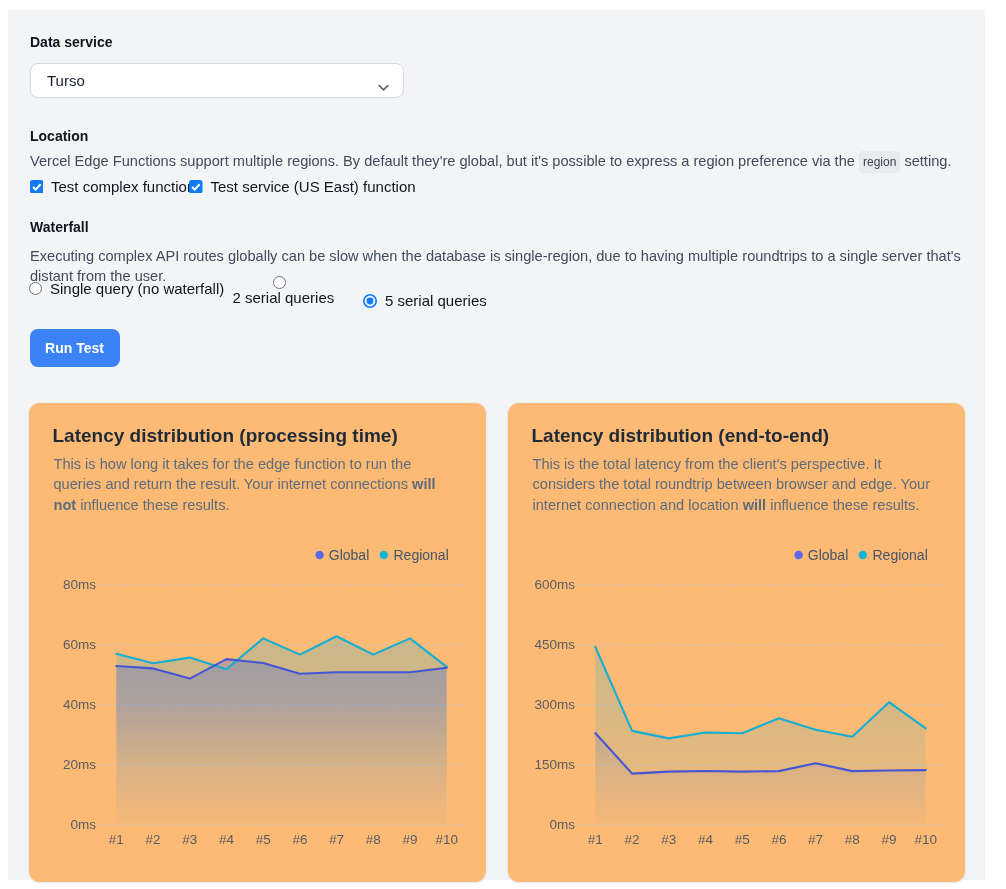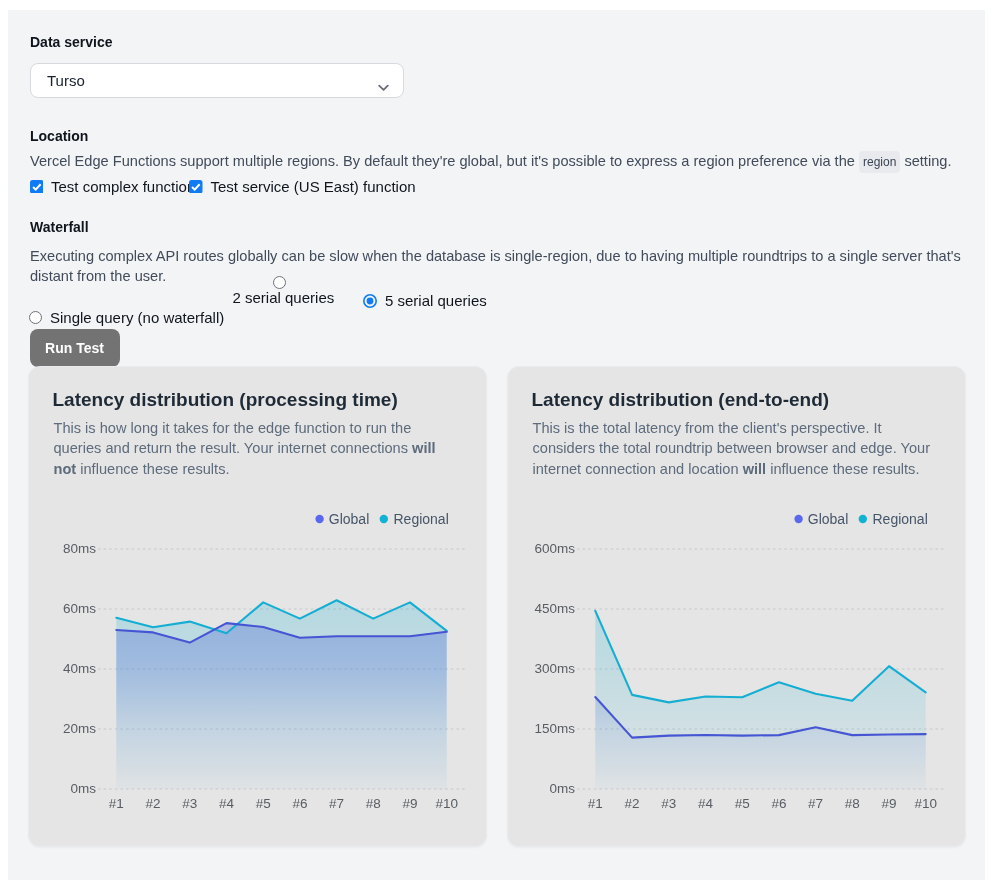--- a/index.html
+++ b/index.html
@@ -6,22 +6,22 @@
 .abs { position:absolute; }
 h3 { font-size:14px; font-weight:bold; color:#10151d; }
 .para { font-size:14.6px; color:#414b5a; line-height:20px; }
 .chip { display:inline-block; background:#e9eaee; border-radius:4px; font-family:Liberation Sans, sans-serif; font-size:12px; color:#3c4654; padding:1px 4px; }
 .sel { position:absolute; left:30px; top:63px; width:374px; height:35px; background:#fff; border:1px solid #d7d9de; border-radius:8px; }
 .sel .txt { position:absolute; left:16px; top:8px; font-size:15px; color:#18202c; }
 .sel .ch { position:absolute; right:14px; top:14px; }
 .ctl { position:absolute; display:flex; align-items:center; font-size:15px; color:#10151d; }
 .ctl svg, .ctl .ro { margin-right:8px; flex:none; }
 .ro { display:inline-block; width:13px; height:13px; border:1.5px solid #6e737b; border-radius:50%; background:#fff; }
-.btn { position:absolute; left:29.5px; top:329px; width:90px; height:37.5px; background:#737373; border-radius:8px; color:#fff; font-size:14px; font-weight:bold; display:flex; align-items:center; justify-content:center; }
-.card { position:absolute; top:366px; width:459px; height:481px; background:#e5e5e5; border:1px solid #e9ebef; border-radius:12px; box-shadow:0 1px 2px rgba(0,0,0,0.04); }
+.btn { position:absolute; left:29.5px; top:329px; width:90px; height:37.5px; background:#3b82f6; border-radius:8px; color:#fff; font-size:14px; font-weight:bold; display:flex; align-items:center; justify-content:center; }
+.card { position:absolute; top:402px; width:459px; height:481px; background:#fdba74; border:1px solid #e9ebef; border-radius:12px; box-shadow:0 1px 2px rgba(0,0,0,0.04); }
 .card h2 { position:absolute; left:23.5px; top:22px; font-size:19px; font-weight:bold; color:#1f2a37; }
 .card .desc { position:absolute; left:24.5px; top:50.5px; font-size:14.6px; line-height:20.5px; color:#5d6b7c; }
 .chart { position:absolute; left:0; top:0; }
 .ax { font-family:"Liberation Sans", sans-serif; font-size:13.5px; fill:#585d64; }
 .lg { font-family:"Liberation Sans", sans-serif; font-size:14px; fill:#475569; }
 </style></head>
 <body>
 <div class="panel"></div>
 <h3 class="abs" style="left:30px; top:33.5px;">Data service</h3>
 <div class="sel">
@@ -41,21 +41,21 @@
   </div>
 <div class="ctl" style="left:189px; top:178px;">
     <svg width="13.5" height="13.5" viewBox="0 0 14 14">
       <rect x="0" y="0" width="14" height="14" rx="2.6" fill="#107bf5"></rect>
       <path d="M3.2 7.3 L5.9 10 L11 4.4" fill="none" stroke="#fff" stroke-width="2.1" stroke-linecap="butt"></path>
     </svg>
     <span>Test service (US East) function</span>
   </div>
 <h3 class="abs" style="left:30px; top:219px;">Waterfall</h3>
 <div class="abs para" style="left:30px; top:245.5px; width:950px;">Executing complex API routes globally can be slow when the database is single-region, due to having multiple roundtrips to a single server that's distant from the user.</div>
-<div class="ctl" style="left:29px; top:280px;margin-top:29px;">
+<div class="ctl" style="left:29px; top:280px;">
     <span class="ro"></span>
     <span>Single query (no waterfall)</span>
   </div>
 <div class="ctl" style="left:232.5px; top:276px;flex-direction:column;">
     <span class="ro"></span>
     <span>2 serial queries</span>
   </div>
 <div class="ctl" style="left:363px; top:292px;">
     <svg width="14" height="14" viewBox="0 0 14 14">
       <circle cx="7" cy="7" r="6.2" fill="none" stroke="#107bf5" stroke-width="1.6"></circle>

